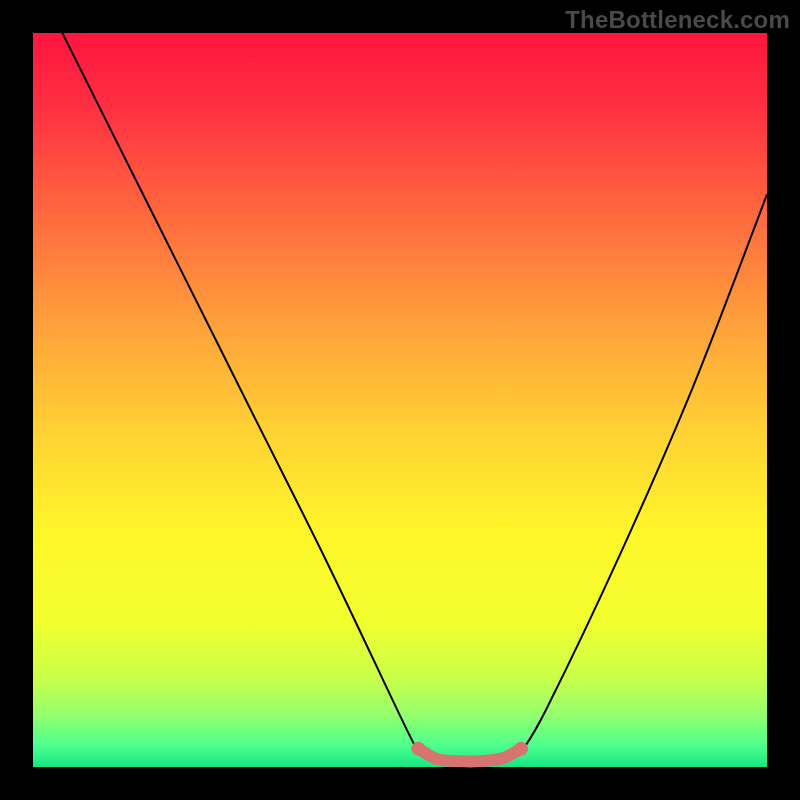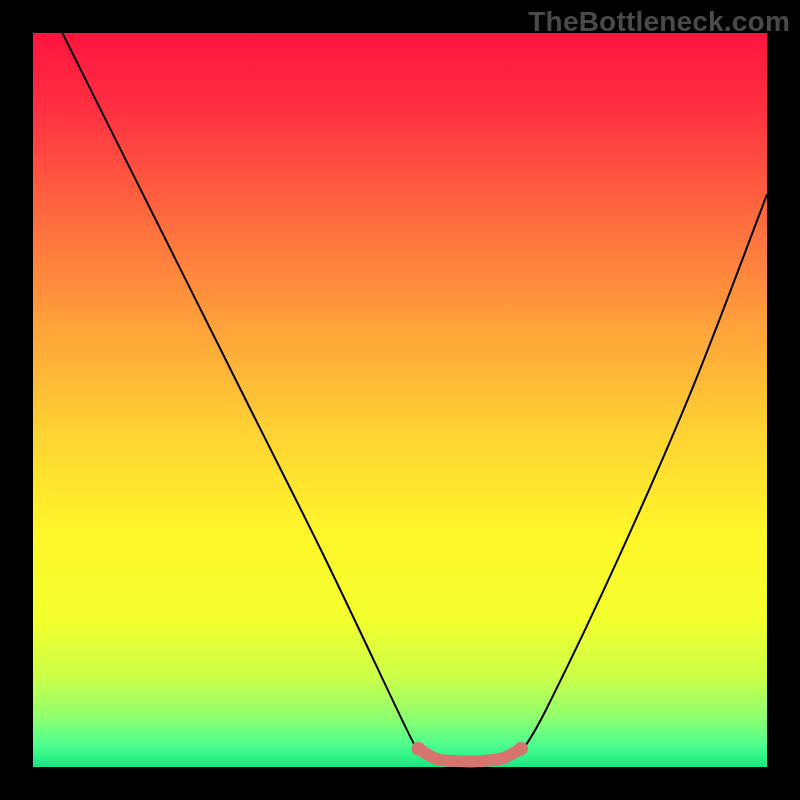--- a/index.html
+++ b/index.html
@@ -23,21 +23,21 @@
     top: 33px;
     width: 734px;
     height: 734px;
     
   }
   .watermark {
     position: absolute;
     top: 6px;
     right: 10px;
     color: #4a4a4a;
-    font-size: 28px;
+    font-size: 24px;
     font-weight: 600;
     letter-spacing: 0.2px;
     user-select: none;
   }
   svg.curves {
     position: absolute;
     left: 0;
     top: 0;
     width: 800px;
     height: 800px;

